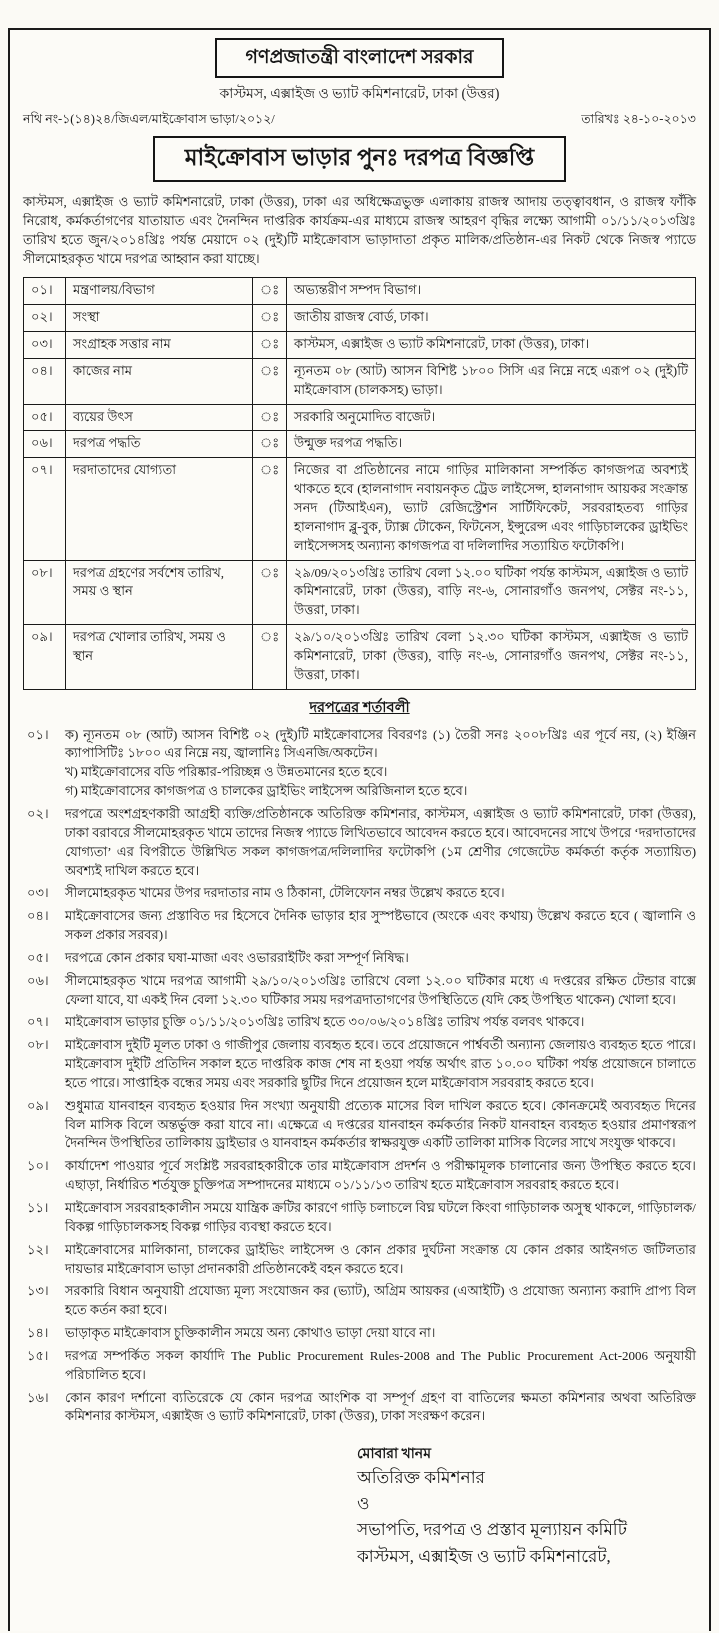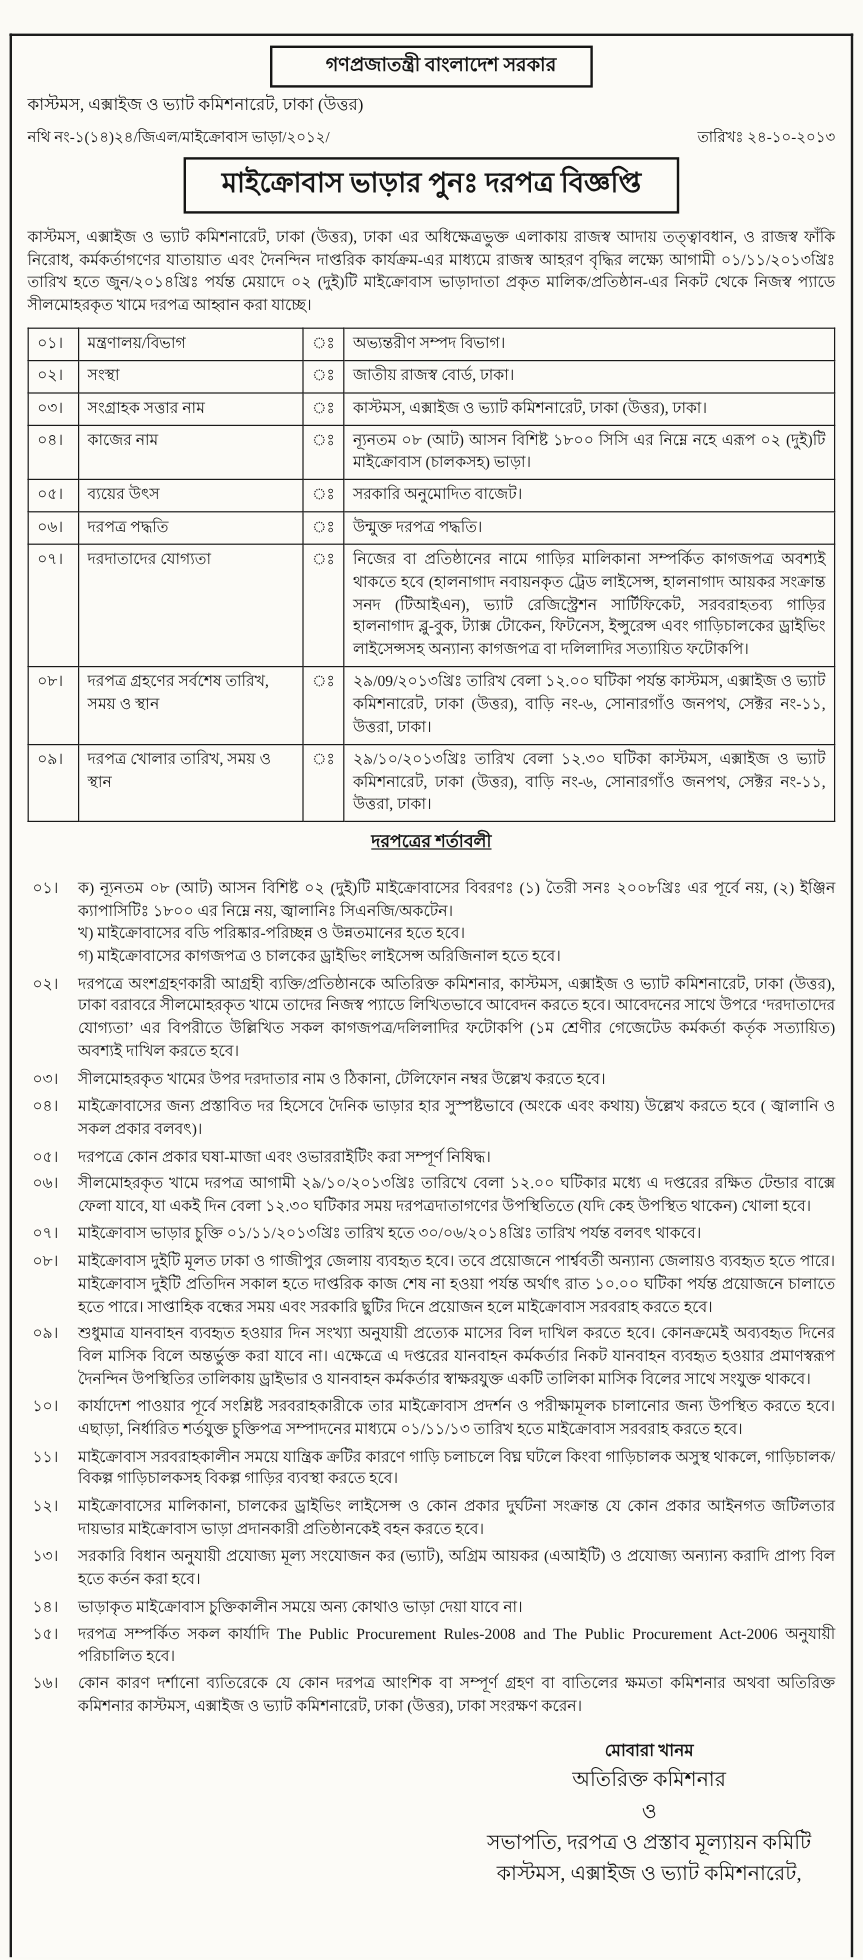--- a/index.html
+++ b/index.html
@@ -17,26 +17,26 @@
     border-bottom:none;
     height:1603px;
     padding:8px 13px 0 13px;
     background:#fcfbf7;
     overflow:hidden;
   }
   .govt-box{
     width:-moz-fit-content;width:fit-content;
     margin:0 auto;
     border:2.5px solid #151515;
-    padding:3px 28px 5px 44px;
-    font-size:16px;
+    padding:3px 28px 5px 28px;
+    font-size:19px;
     font-weight:bold;
     text-align:center;
   }
-  .office-lines{margin-top:5px;font-size:14px;line-height:1.5}
+  .office-lines{text-align:center;margin-top:5px;font-size:14px;line-height:1.5}
   .office-lines div{white-space:nowrap}
   .memo-row{
     display:flex;justify-content:space-between;align-items:flex-end;
     margin-top:6px;font-size:12.5px;
   }
   .notice-title-box{
     width:-moz-fit-content;width:fit-content;
     margin:8px auto 0 auto;
     border:2.5px solid #151515;
     padding:3px 30px 6px 30px;
@@ -59,32 +59,32 @@
   }
   td.sl{width:42px}
   td.lbl{width:187px}
   td.cln{width:24px;border-right:hidden;text-align:center;padding-right:0}
   td.val{border-left:hidden;text-align:justify}
   .cond-heading{
     text-align:center;
     font-weight:bold;
     text-decoration:underline;
     font-size:14.5px;
-    margin:7px 0 18px 0;
+    margin:7px 0 8px 0;
   }
   .cond{
     display:flex;
     margin-bottom:4px;
   }
   .cond-sl{flex:0 0 42px;padding-left:4px}
   .cond-text{flex:1;text-align:justify;white-space:pre-line}
   .signature{
     float:right;
-    margin:14px 20px 0 0;
-    text-align:center;
+    margin:14px 69px 0 0;
+    text-align:left;
   }
   .sig-name{font-weight:bold;font-size:14px}
   .sig-line{font-size:17px;line-height:1.55}
 </style>
 </head>
 <body>
 
 <div class="frame">
 
   <div class="govt-box">
@@ -176,21 +176,21 @@
   <div class="cond">
     <div class="cond-sl">০২।</div>
     <div class="cond-text">দরপত্রে অংশগ্রহণকারী আগ্রহী ব্যক্তি/প্রতিষ্ঠানকে অতিরিক্ত কমিশনার, কাস্টমস, এক্সাইজ ও ভ্যাট কমিশনারেট, ঢাকা (উত্তর), ঢাকা বরাবরে সীলমোহরকৃত খামে তাদের নিজস্ব প্যাডে লিখিতভাবে আবেদন করতে হবে। আবেদনের সাথে উপরে ‘দরদাতাদের যোগ্যতা’ এর বিপরীতে উল্লিখিত সকল কাগজপত্র/দলিলাদির ফটোকপি (১ম শ্রেণীর গেজেটেড কর্মকর্তা কর্তৃক সত্যায়িত) অবশ্যই দাখিল করতে হবে।</div>
   </div>
   <div class="cond">
     <div class="cond-sl">০৩।</div>
     <div class="cond-text">সীলমোহরকৃত খামের উপর দরদাতার নাম ও ঠিকানা, টেলিফোন নম্বর উল্লেখ করতে হবে।</div>
   </div>
   <div class="cond">
     <div class="cond-sl">০৪।</div>
-    <div class="cond-text">মাইক্রোবাসের জন্য প্রস্তাবিত দর হিসেবে দৈনিক ভাড়ার হার সুস্পষ্টভাবে (অংকে এবং কথায়) উল্লেখ করতে হবে ( জ্বালানি ও সকল প্রকার বলবৎ)।</div>
+    <div class="cond-text">মাইক্রোবাসের জন্য প্রস্তাবিত দর হিসেবে দৈনিক ভাড়ার হার সুস্পষ্টভাবে (অংকে এবং কথায়) উল্লেখ করতে হবে ( জ্বালানি ও সকল প্রকার সরবর)।</div>
   </div>
   <div class="cond">
     <div class="cond-sl">০৫।</div>
     <div class="cond-text">দরপত্রে কোন প্রকার ঘষা-মাজা এবং ওভাররাইটিং করা সম্পূর্ণ নিষিদ্ধ।</div>
   </div>
   <div class="cond">
     <div class="cond-sl">০৬।</div>
     <div class="cond-text">সীলমোহরকৃত খামে দরপত্র আগামী ২৯/১০/২০১৩খ্রিঃ তারিখে বেলা ১২.০০ ঘটিকার মধ্যে এ দপ্তরের রক্ষিত টেন্ডার বাক্সে ফেলা যাবে, যা একই দিন বেলা ১২.৩০ ঘটিকার সময় দরপত্রদাতাগণের উপস্থিতিতে (যদি কেহ উপস্থিত থাকেন) খোলা হবে।</div>
   </div>
   <div class="cond">

